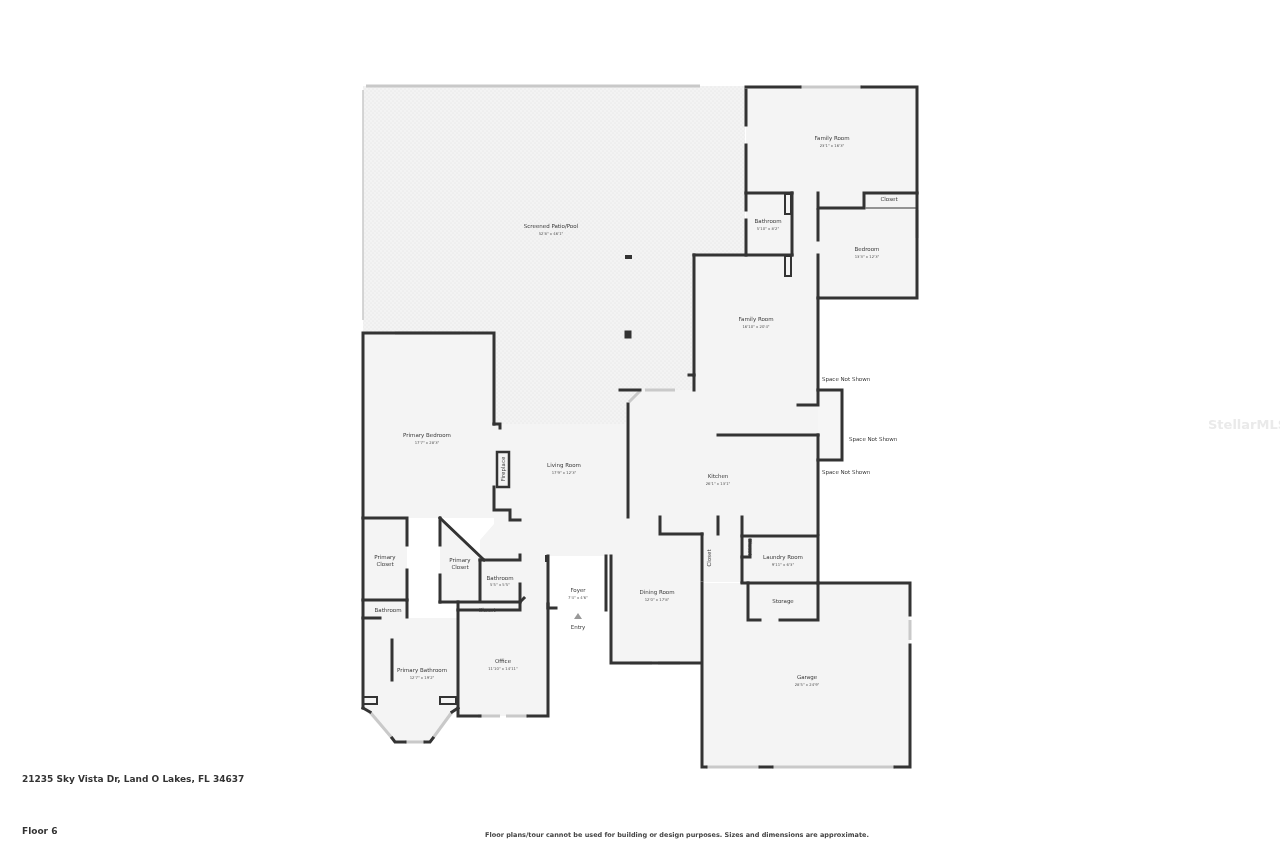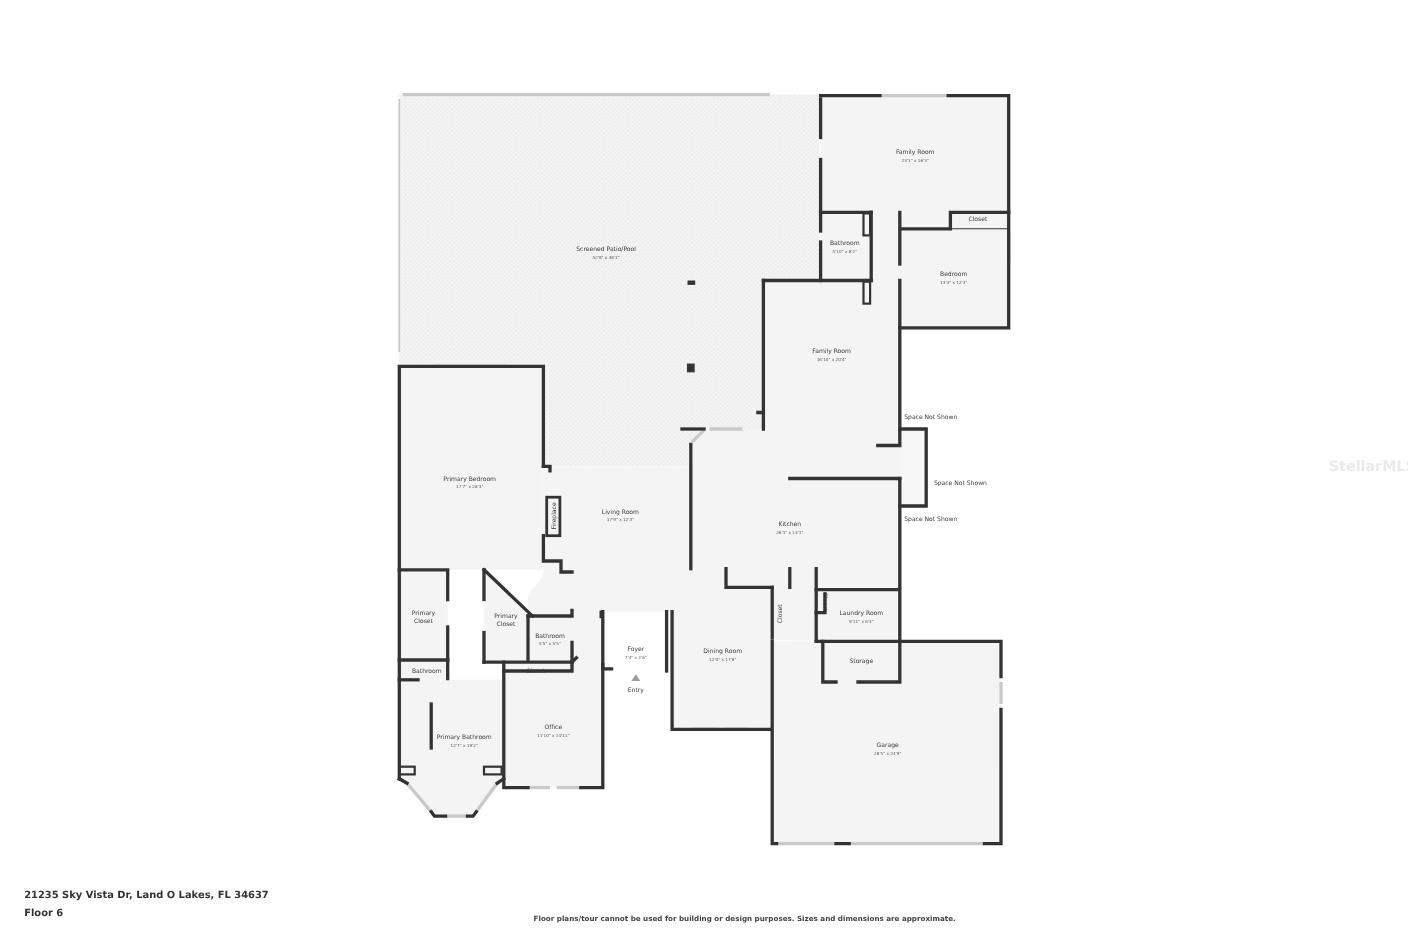--- a/index.html
+++ b/index.html
@@ -1,21 +1,21 @@
 <!DOCTYPE html>
 <html><head>
 <meta charset="utf-8">
 <style>
   html, body { margin:0; padding:0; background:#ffffff; }
   body { width:1280px; height:853px; position:relative; overflow:hidden; font-family:"DejaVu Sans", sans-serif; }
   #plan { position:absolute; left:0; top:0; }
   .rl { font-family:"DejaVu Sans", sans-serif; font-size:5.5px; fill:#3a3a3a; text-anchor:middle; }
   .rd { font-family:"DejaVu Sans", sans-serif; font-size:3.8px; fill:#555; text-anchor:middle; }
   .ext { font-family:"DejaVu Sans", sans-serif; font-size:5.5px; fill:#3a3a3a; }
-  .address { position:absolute; left:22px; top:809px; font-size:9px; font-weight:bold; color:#333; font-family:"DejaVu Sans", sans-serif; }
+  .address { position:absolute; left:22px; top:774px; font-size:9px; font-weight:bold; color:#333; font-family:"DejaVu Sans", sans-serif; }
   .floor { position:absolute; left:22px; top:826px; font-size:9px; font-weight:bold; color:#333; font-family:"DejaVu Sans", sans-serif; }
   .disclaimer { position:absolute; left:0; width:1280px; top:831px; text-align:center; font-size:6.5px; font-weight:bold; color:#444; font-family:"DejaVu Sans", sans-serif;margin-left:37px; }
   .watermark { position:absolute; left:1208px; top:417px; font-size:13px; font-weight:bold; color:#eaeaea; font-family:"DejaVu Sans", sans-serif; }
 </style>
 </head>
 <body>
 
 <svg id="plan" width="1280" height="853" viewBox="0 0 1280 853">
   <defs>
     <pattern id="dots" width="4" height="4" patternUnits="userSpaceOnUse">

